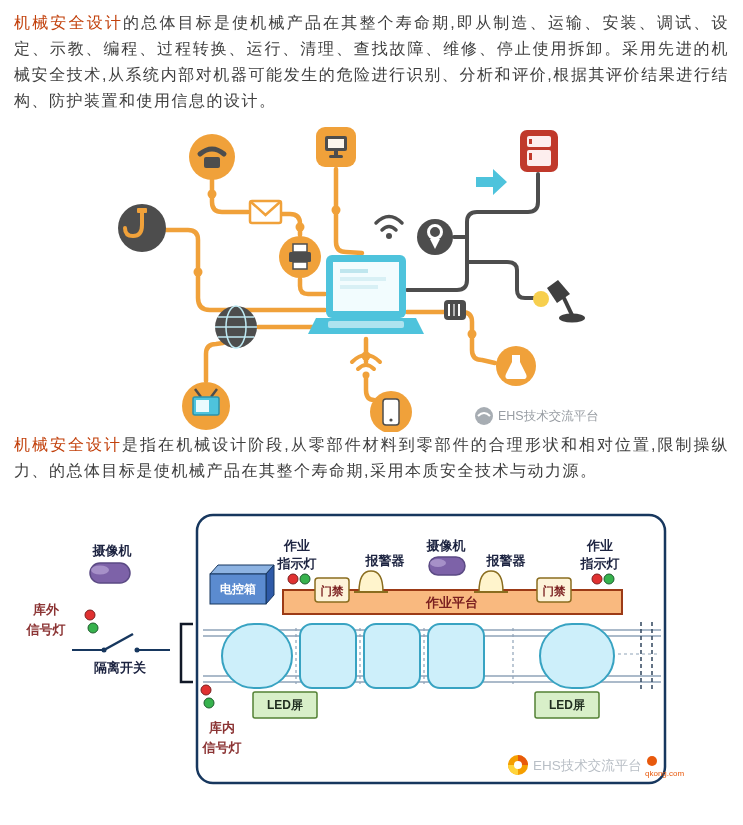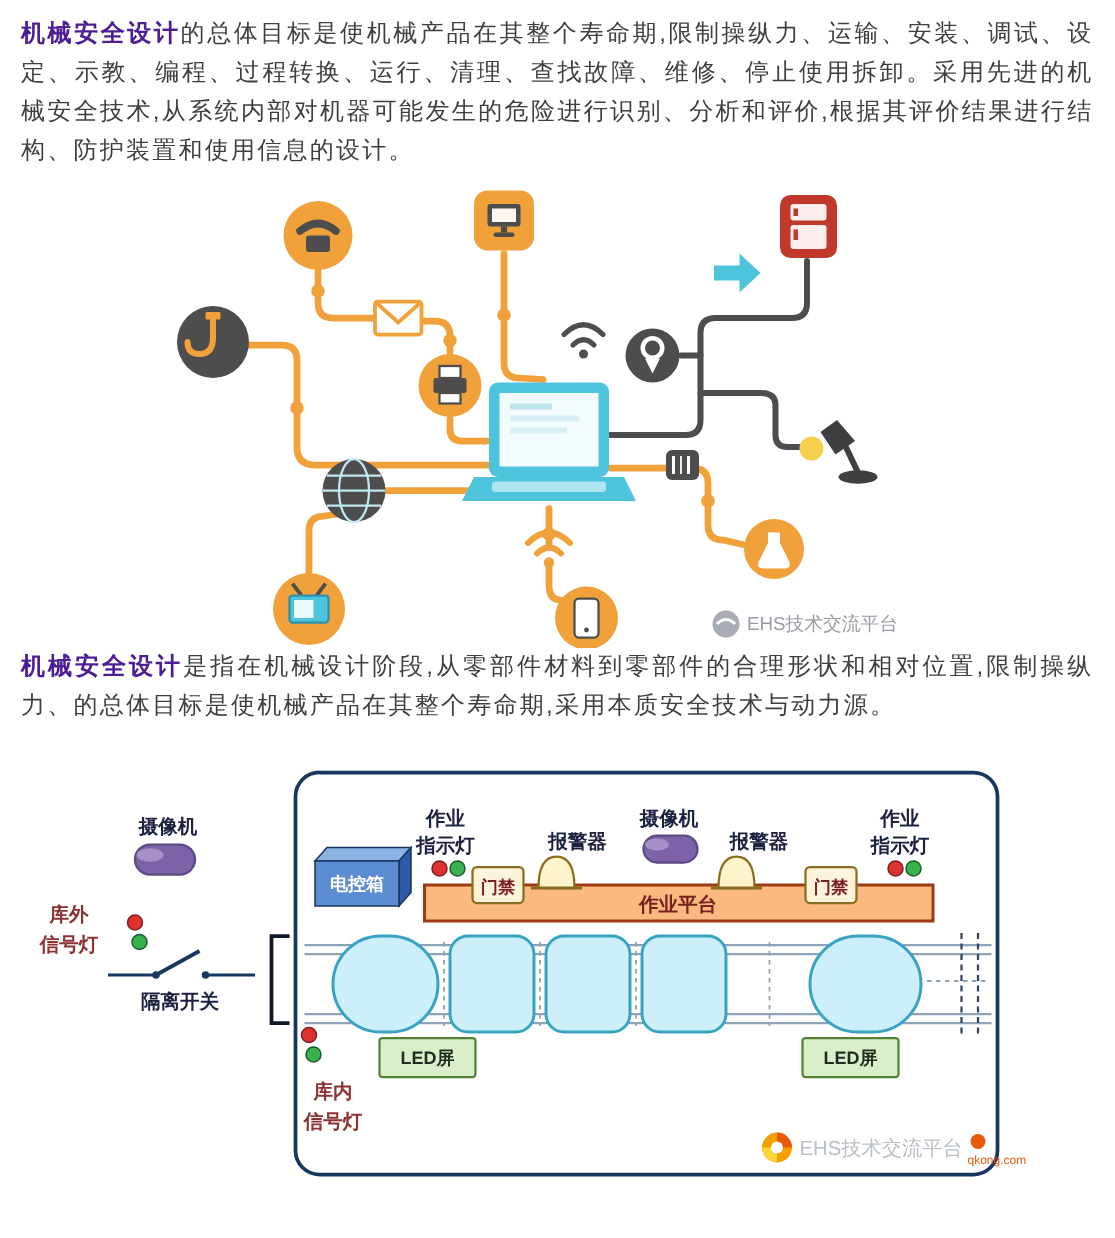--- a/index.html
+++ b/index.html
@@ -6,33 +6,33 @@
   .page {
     width: 743px; min-height: 825px; background: #ffffff;
     font-family: "Liberation Sans", "DejaVu Sans", sans-serif;
     overflow: hidden;
   }
   .content { padding: 10px 14px 12px 14px; }
   p.para {
     margin: 0; font-size: 16px; line-height: 26px; letter-spacing: 1.5px;
     color: #3f3f3f; text-align: justify;
   }
-  p.para .hl { color: #4c1d95; font-weight: bold; }
+  p.para .hl { color: #c2410c; font-weight: normal; }
   .para2 { margin-top: 18px; }
   .fig1 { width: 536px; height: 310px; margin: 8px auto 0 auto; }
   .fig2 { width: 743px; height: 292px; margin: 18px -14px 0 -14px; }
   svg text { font-family: "Liberation Sans", "DejaVu Sans", sans-serif; }
 </style>
 </head>
 <body>
 
 <div class="page">
   <div class="content">
 
-    <p class="para"><span class="hl">机械安全设计</span><span>的总体目标是使机械产品在其整个寿命期,限制操纵力、运输、安装、调试、设定、示教、编程、过程转换、运行、清理、查找故障、维修、停止使用拆卸。采用先进的机械安全技术,从系统内部对机器可能发生的危险进行识别、分析和评价,根据其评价结果进行结构、防护装置和使用信息的设计。</span></p>
+    <p class="para"><span class="hl">机械安全设计</span><span>的总体目标是使机械产品在其整个寿命期,即从制造、运输、安装、调试、设定、示教、编程、过程转换、运行、清理、查找故障、维修、停止使用拆卸。采用先进的机械安全技术,从系统内部对机器可能发生的危险进行识别、分析和评价,根据其评价结果进行结构、防护装置和使用信息的设计。</span></p>
 
     <div class="fig1">
       <svg width="536" height="310" viewBox="0 0 536 310">
 
         <g fill="none" stroke="#f0a13a" stroke-width="4.5" stroke-linecap="round" stroke-linejoin="round">
           <path d="M 108,58 L 108,80 Q 108,90 118,90 L 144,90"></path>
           <path d="M 178,92 L 186,92 Q 196,92 196,102 L 196,113"></path>
           <path d="M 196,157 L 196,164 Q 196,172 204,172 L 221,172"></path>
           <path d="M 232,47 L 232,120 Q 232,130 242,130 L 258,131"></path>
           <path d="M 62,108 L 84,108 Q 94,108 94,118 L 94,176 Q 94,188 106,188 L 221,188"></path>

